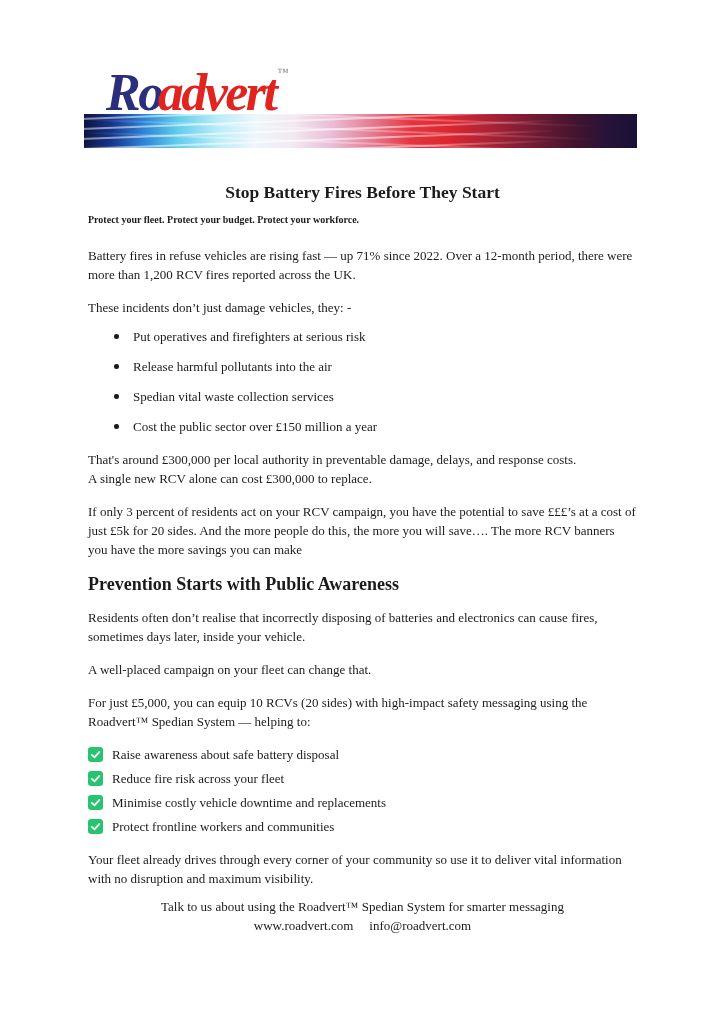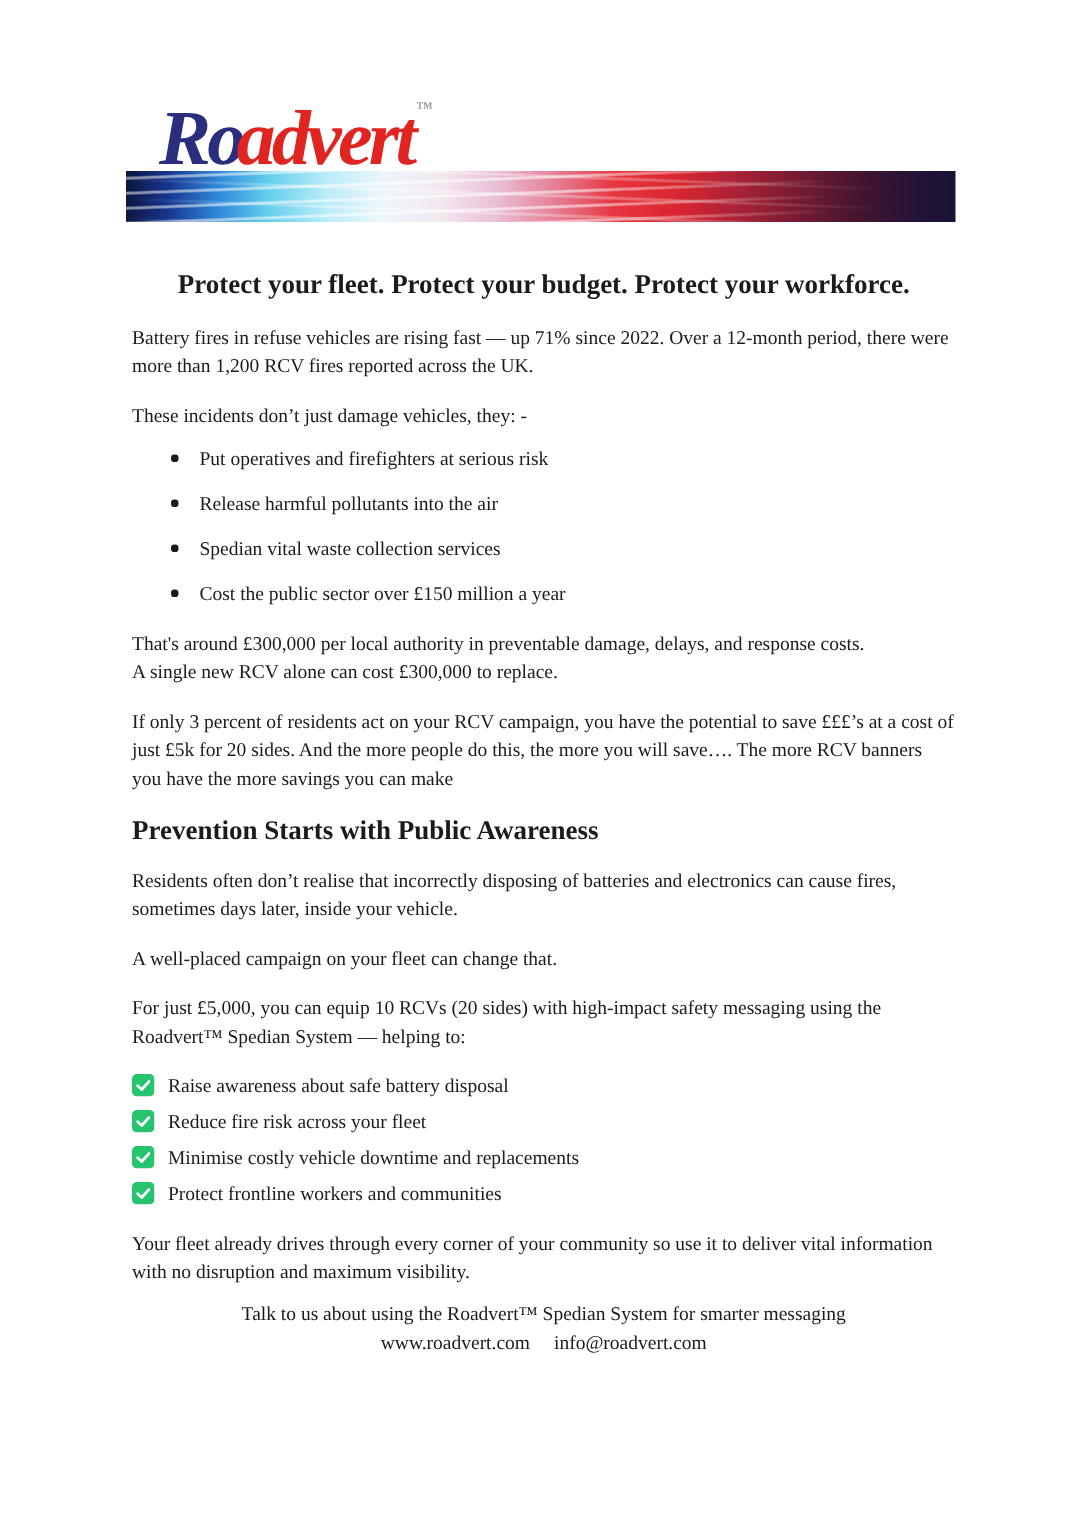--- a/index.html
+++ b/index.html
@@ -78,24 +78,24 @@
     line-height: 19px;
   }
   .title {
     font-size: 17.5px;
     font-weight: bold;
     line-height: 22px;
     text-align: center;
     margin-top: 9px;
   }
   .subtitle {
-    font-size: 18px;
+    font-size: 10px;
     font-weight: bold;
     line-height: 20px;
-    text-align: center;
+    text-align: left;
     margin-top: 7px;
   }
   .p { margin-top: 14px; }
   .p-intro { margin-top: 16px; }
   .impact-list { list-style: none; margin-top: 10px; }
   .impact-list li {
     position: relative;
     padding-left: 45px;
     margin-bottom: 11px;
     line-height: 19px;
@@ -140,20 +140,21 @@
 <div class="page">
 
   <div class="logo">
     <span class="ro">Ro</span><span class="advert">advert</span><span class="tm">™</span>
   </div>
 
   <div class="banner"></div>
 
   <div class="content">
 
+    <div class="title">Stop Battery Fires Before They Start</div>
     <div class="subtitle">Protect your fleet. Protect your budget. Protect your workforce.</div>
 
     <p class="p p-intro">Battery fires in refuse vehicles are rising fast — up 71% since 2022. Over a 12-month period, there were more than 1,200 RCV fires reported across the UK.</p>
     <p class="p">These incidents don’t just damage vehicles, they: -</p>
 
     <ul class="impact-list">
       <li>
         <span class="dot"></span>
         <span>Put operatives and firefighters at serious risk</span>
       </li>

